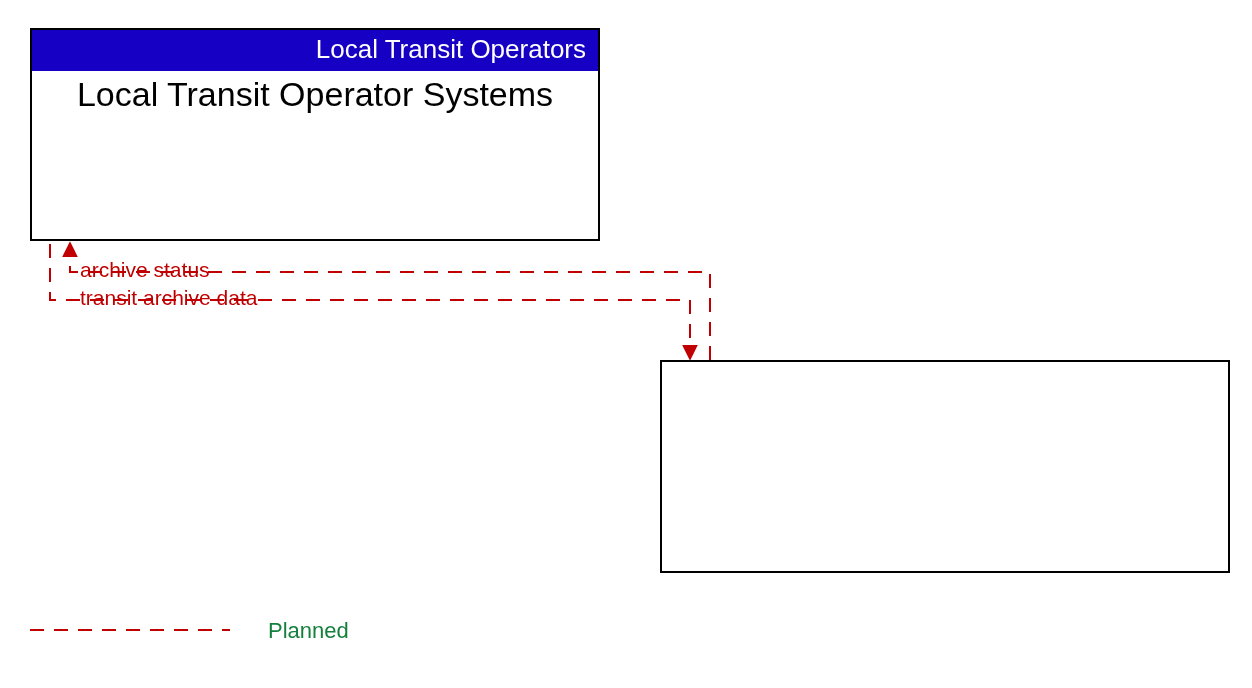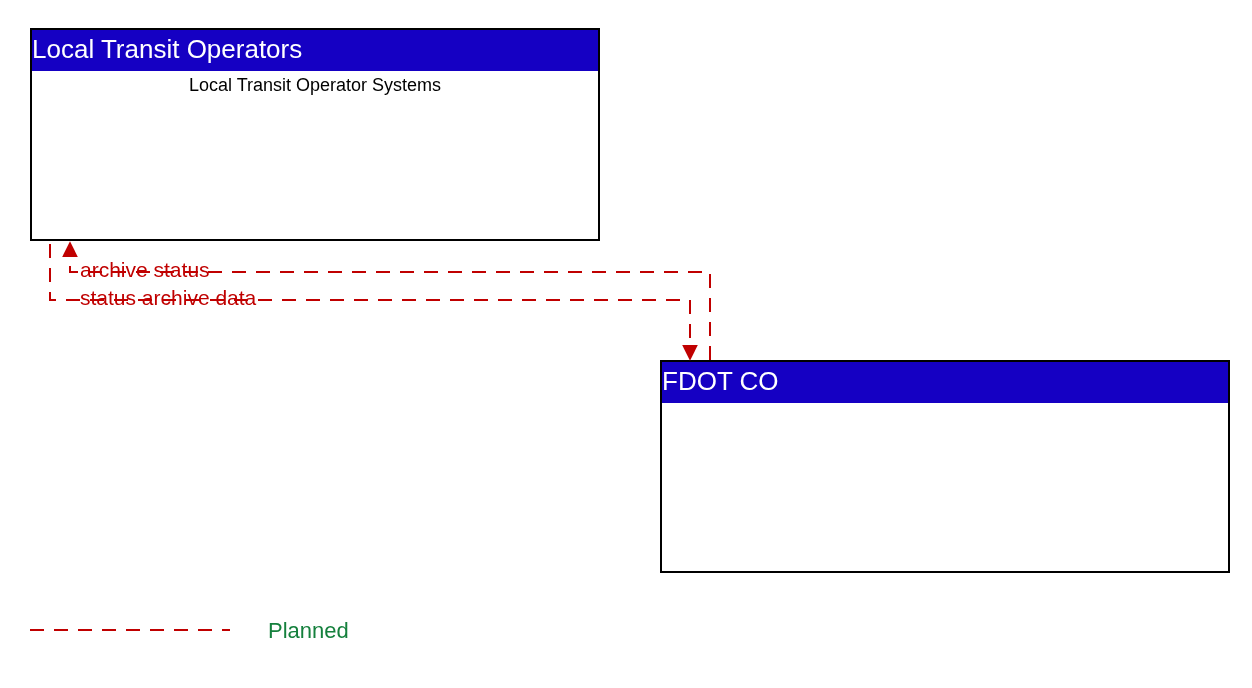--- a/index.html
+++ b/index.html
@@ -14,28 +14,28 @@
   }
   .box {
     position: absolute;
     border: 2px solid #000;
     background: #fff;
     box-sizing: border-box;
   }
   .box-header {
     background: #1500c3;
     color: #fff;
-    text-align: left;
+    text-align: right;
     font-size: 26px;
     padding: 4px 12px 6px 0;
     font-weight: normal;
   }
   .box-body-title {
     text-align: center;
-    font-size: 18px;
+    font-size: 34px;
     color: #000;
     padding: 4px 0 0 0;
   }
   .flow-label {
     position: absolute;
     color: #c00000;
     font-size: 21px;
     white-space: nowrap;
   }
   .legend-label {
@@ -54,34 +54,33 @@
 </style>
 </head>
 <body>
 
 <div class="box" style="left:30px; top:28px; width:570px; height:213px;">
   <div class="box-header">Local Transit Operators</div>
   <div class="box-body-title">Local Transit Operator Systems</div>
 </div>
 
 <div class="box" style="left:660px; top:360px; width:570px; height:213px;">
-  <div class="box-header">FDOT CO</div>
 </div>
 
 <svg class="lines">
   <defs>
     <marker id="arrow" viewBox="0 0 12 12" refX="10" refY="6" markerWidth="8" markerHeight="8" orient="auto-start-reverse">
       <path d="M 0 0 L 12 6 L 0 12 z" fill="#c00000"></path>
     </marker>
   </defs>
 
   <polyline points="710,360 710,272 70,272 70,244" fill="none" stroke="#c00000" stroke-width="2" stroke-dasharray="14 10" marker-end="url(#arrow)"></polyline>
 
   <polyline points="50,244 50,300 690,300 690,358" fill="none" stroke="#c00000" stroke-width="2" stroke-dasharray="14 10" marker-end="url(#arrow)"></polyline>
 
   <line x1="30" y1="630" x2="230" y2="630" stroke="#c00000" stroke-width="2" stroke-dasharray="14 10"></line>
 </svg>
 
 <div class="flow-label" style="left:80px; top:258px;">archive status</div>
 
-<div class="flow-label" style="left:80px; top:286px;">status archive data</div>
+<div class="flow-label" style="left:80px; top:286px;">transit archive data</div>
 
 <div class="legend-label" style="left:268px; top:618px;">Planned</div>
 
 </body></html>

